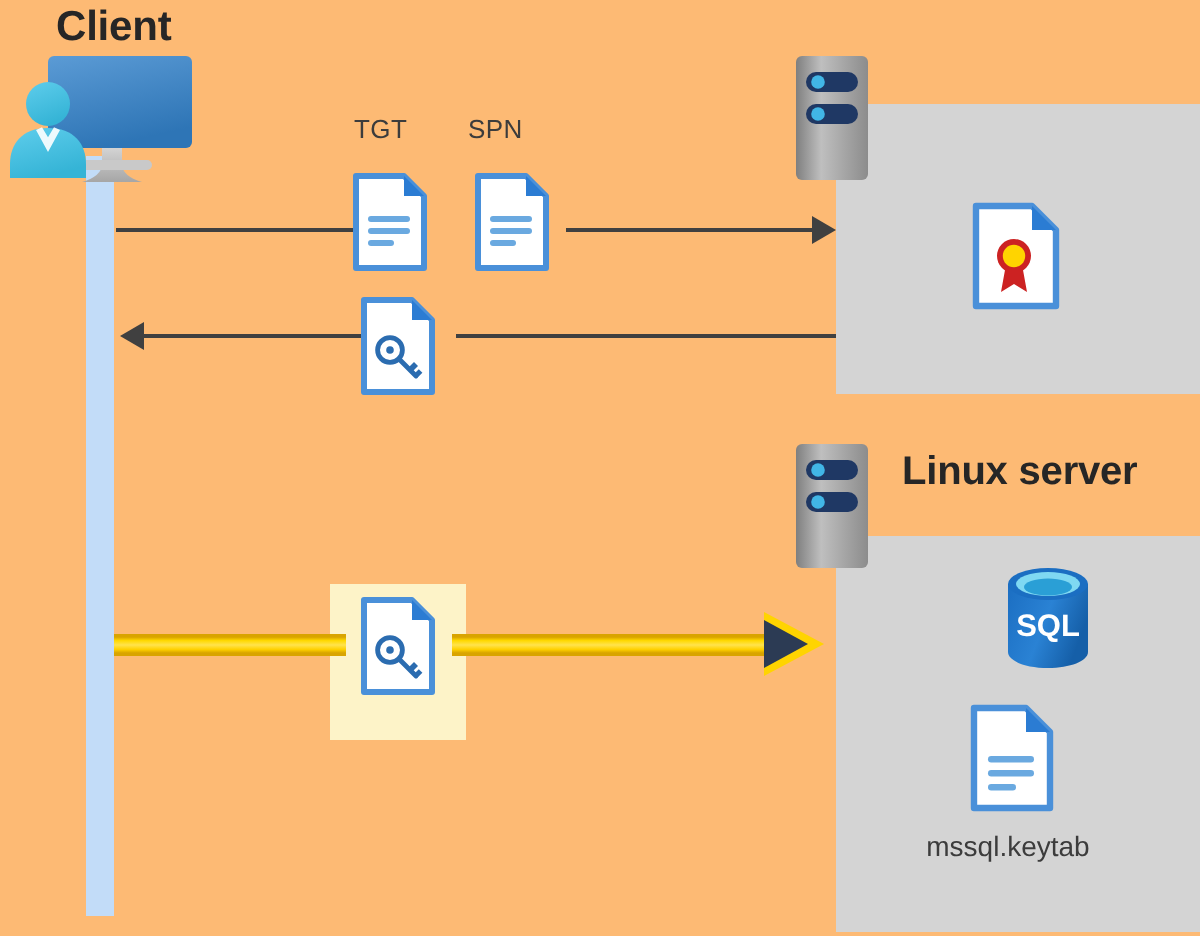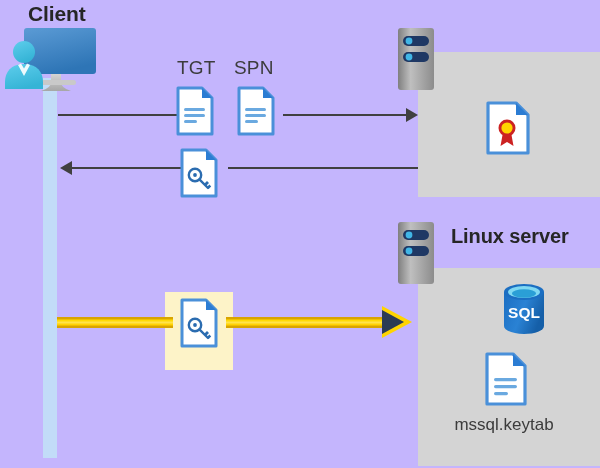--- a/index.html
+++ b/index.html
@@ -4,21 +4,21 @@
 <style>
   html, body {
     margin: 0;
     padding: 0;
     background: #ffffff;
   }
   #canvas {
     position: relative;
     width: 600px;
     height: 468px;
-    background: #c4b5fd;
+    background: #fdba74;
     font-family: "Liberation Sans", sans-serif;
     overflow: hidden;
   }
   .abs { position: absolute; }
 
   
   .title {
     font-weight: bold;
     color: #262626;
     line-height: 1.18;
@@ -109,42 +109,42 @@
   #gold-arrowhead-inner {
     left: 382px; top: 310px;
     width: 0; height: 0;
     border-top: 12px solid transparent;
     border-bottom: 12px solid transparent;
     border-left: 22px solid #2c3b54;
   }
 
   
   .doc-label {
-    font-size: 19px;
+    font-size: 13px;
     color: #3c3c3c;
     letter-spacing: 0.2px;
   }
   #tgt-label { left: 177px; top: 57px; }
   #spn-label { left: 234px; top: 57px; }
 
   
   #doc-tgt  { left: 176px; top: 86px;  width: 38px; height: 50px; }
   #doc-spn  { left: 237px; top: 86px;  width: 38px; height: 50px; }
   #doc-key-reply { left: 180px; top: 148px; width: 38px; height: 50px; }
   #doc-key-transfer { left: 180px; top: 298px; width: 38px; height: 50px; }
 
   
   #cert-icon { left: 486px; top: 101px; width: 44px; height: 54px; }
   #sql-icon  { left: 500px; top: 283px; width: 48px; height: 52px; }
   #keytab-doc-icon { left: 485px; top: 352px; width: 42px; height: 54px; }
   #keytab-filename {
     left: 418px; top: 415px;
     width: 172px;
     text-align: center;
-    font-size: 17px;
+    font-size: 14px;
     color: #3c3c3c;
   }
 </style>
 </head>
 <body>
 
 <div id="canvas">
 
   <div class="abs title" id="client-title">Client</div>
 

